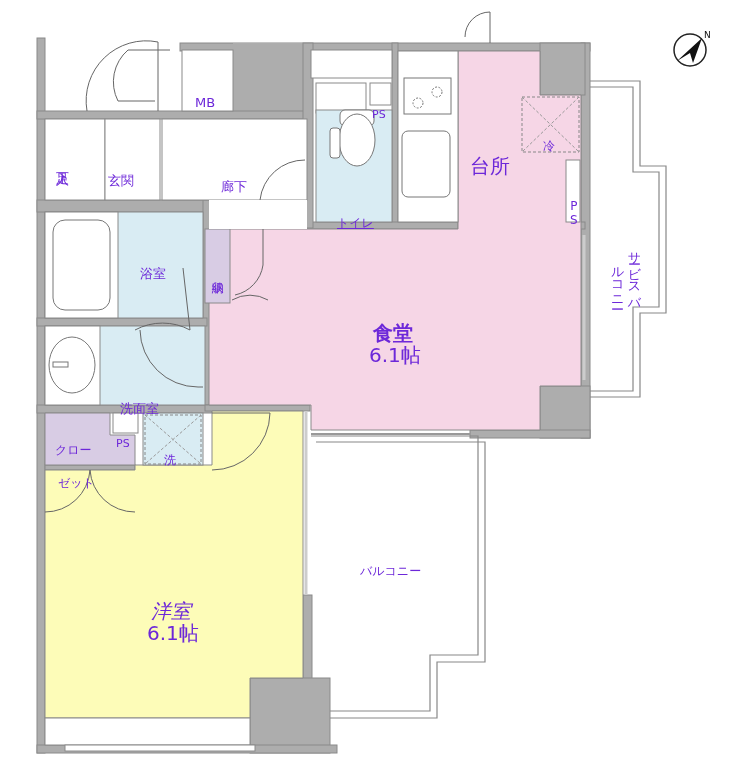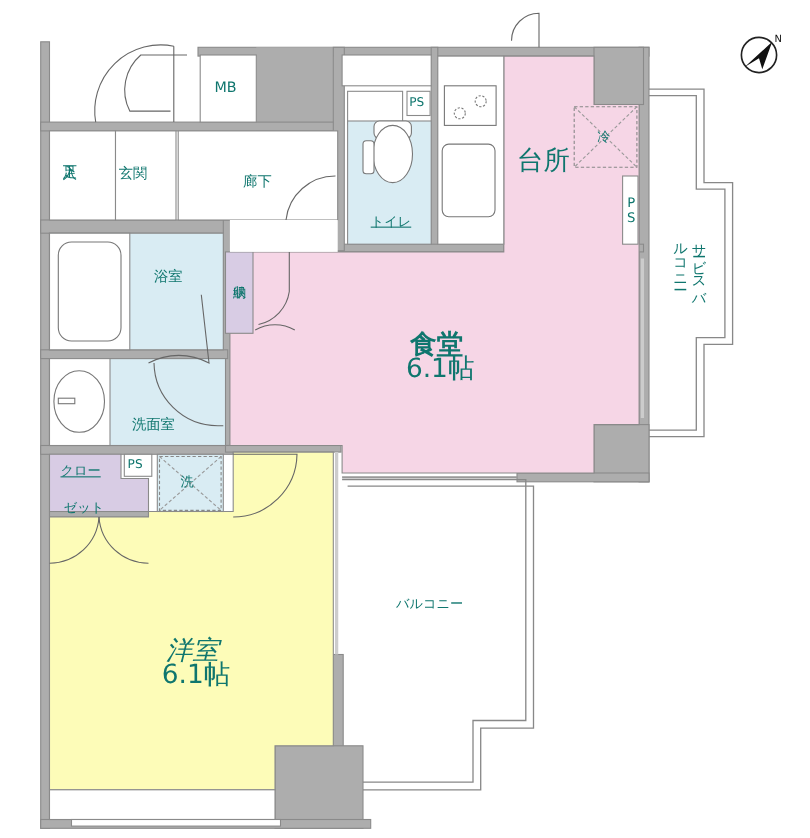--- a/index.html
+++ b/index.html
@@ -1,22 +1,22 @@
 <!DOCTYPE html>
 <html><head>
   <meta charset="utf-8">
   <style>
     html, body { margin: 0; padding: 0; background: #ffffff; }
     body { width: 736px; height: 762px; position: relative; overflow: hidden;
            font-family: "DejaVu Sans", "Liberation Sans", sans-serif; }
     #plan { position: absolute; left: 0; top: 0; width: 736px; height: 762px; }
-    .lbl { position: absolute; color: #0f766e; white-space: nowrap; line-height: 1.15; text-align: left; }
+    .lbl { position: absolute; color: #6d28d9; white-space: nowrap; line-height: 1.15; text-align: right; margin-top: 22px; }
     .sm { font-size: 12px; }
     .md { font-size: 13px; }
-    .lg { font-size: 24px; }
+    .lg { font-size: 20px; }
     .vert { writing-mode: vertical-rl; text-orientation: upright; letter-spacing: 0; }
   </style>
 </head>
 <body>
 
 <svg id="plan" viewBox="0 0 736 762" xmlns="http://www.w3.org/2000/svg">
 
   <g stroke="#8a8a8a" stroke-width="1">
 
     <rect x="37" y="38" width="8" height="715" fill="#adadad"></rect>
@@ -152,19 +152,19 @@
 <div class="lbl sm" style="left:337px;top:195px;text-decoration:underline;">トイレ</div>
 <div class="lbl lg" style="left:470px;top:133px;">台所</div>
 <div class="lbl sm" style="left:543px;top:118px;">冷</div>
 <div class="lbl sm vert" style="left:566px;top:177px;">PS</div>
 <div class="lbl md vert" style="left:606px;top:212px;height:68px;writing-mode:vertical-rl;line-height:1.3;width:36px;white-space:normal;">サービスバルコニー</div>
 <div class="lbl md" style="left:140px;top:245px;">浴室</div>
 <div class="lbl sm vert" style="left:210px;top:250px;">収納</div>
 <div class="lbl lg" style="left:373px;top:300px;font-weight:bold;">食堂</div>
 <div class="lbl lg" style="left:369px;top:322px;">6.1帖</div>
 <div class="lbl md" style="left:120px;top:380px;">洗面室</div>
-<div class="lbl sm" style="left:55px;top:422px;text-decoration:underline;">クロー</div>
+<div class="lbl sm" style="left:55px;top:422px;">クロー</div>
 <div class="lbl sm" style="left:58px;top:455px;">ゼット</div>
 <div class="lbl sm" style="left:116px;top:416px;font-size:11px;">PS</div>
 <div class="lbl sm" style="left:164px;top:432px;">洗</div>
 <div class="lbl lg" style="left:151px;top:578px;font-style:italic;">洋室</div>
 <div class="lbl lg" style="left:147px;top:600px;">6.1帖</div>
 <div class="lbl sm" style="left:360px;top:543px;">バルコニー</div>
 
 </body></html>

